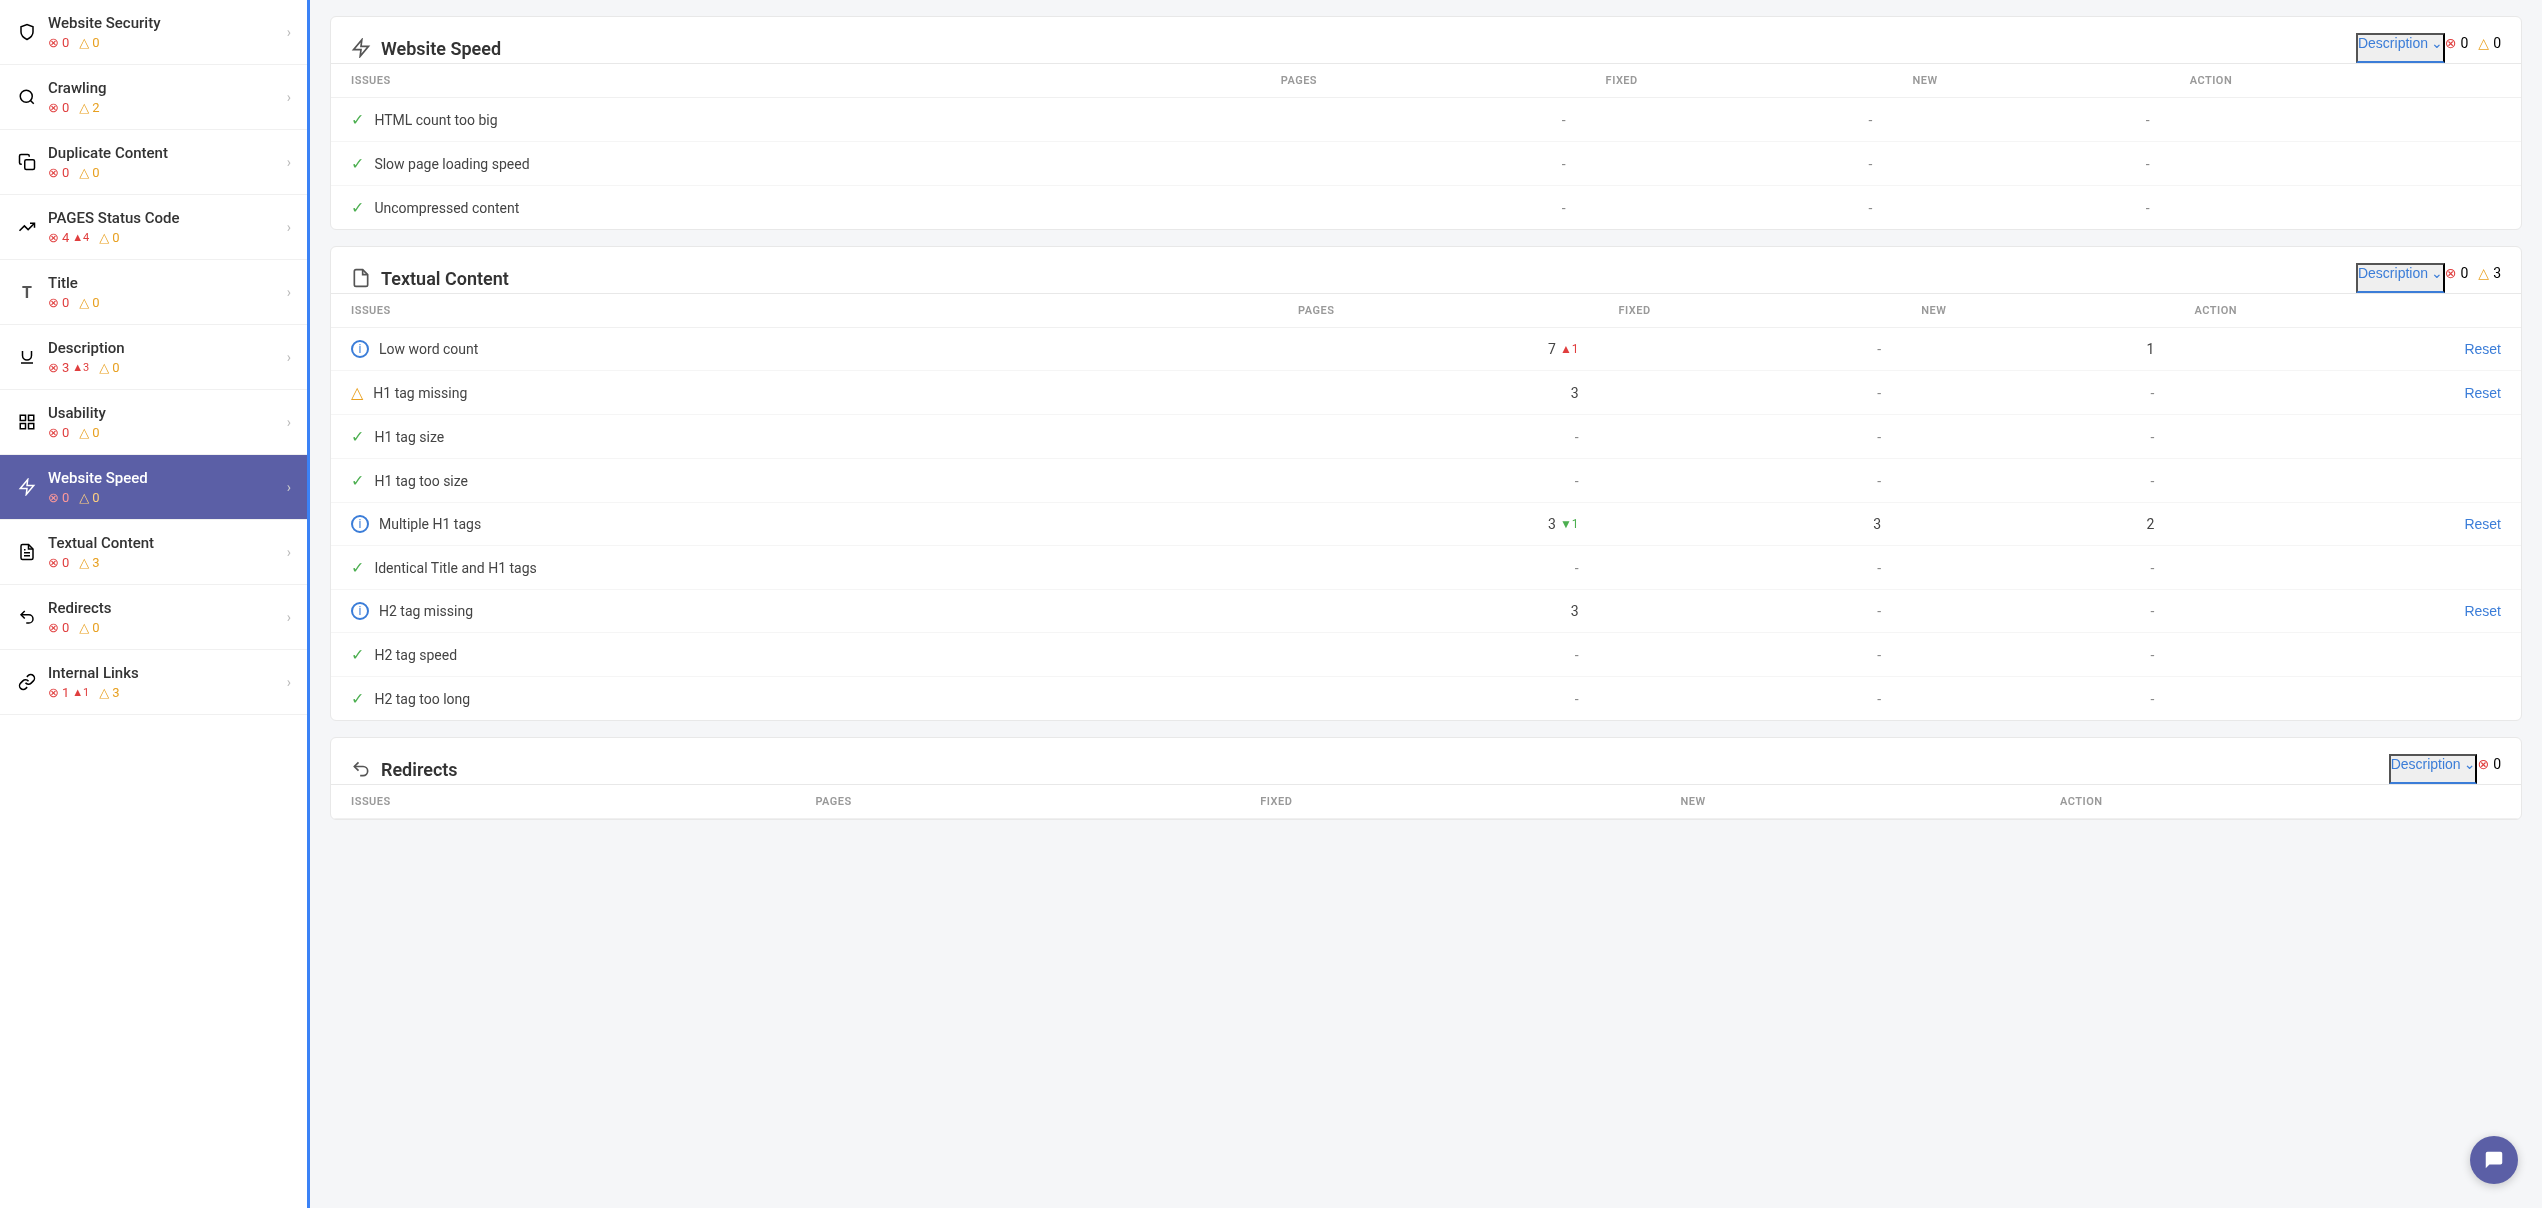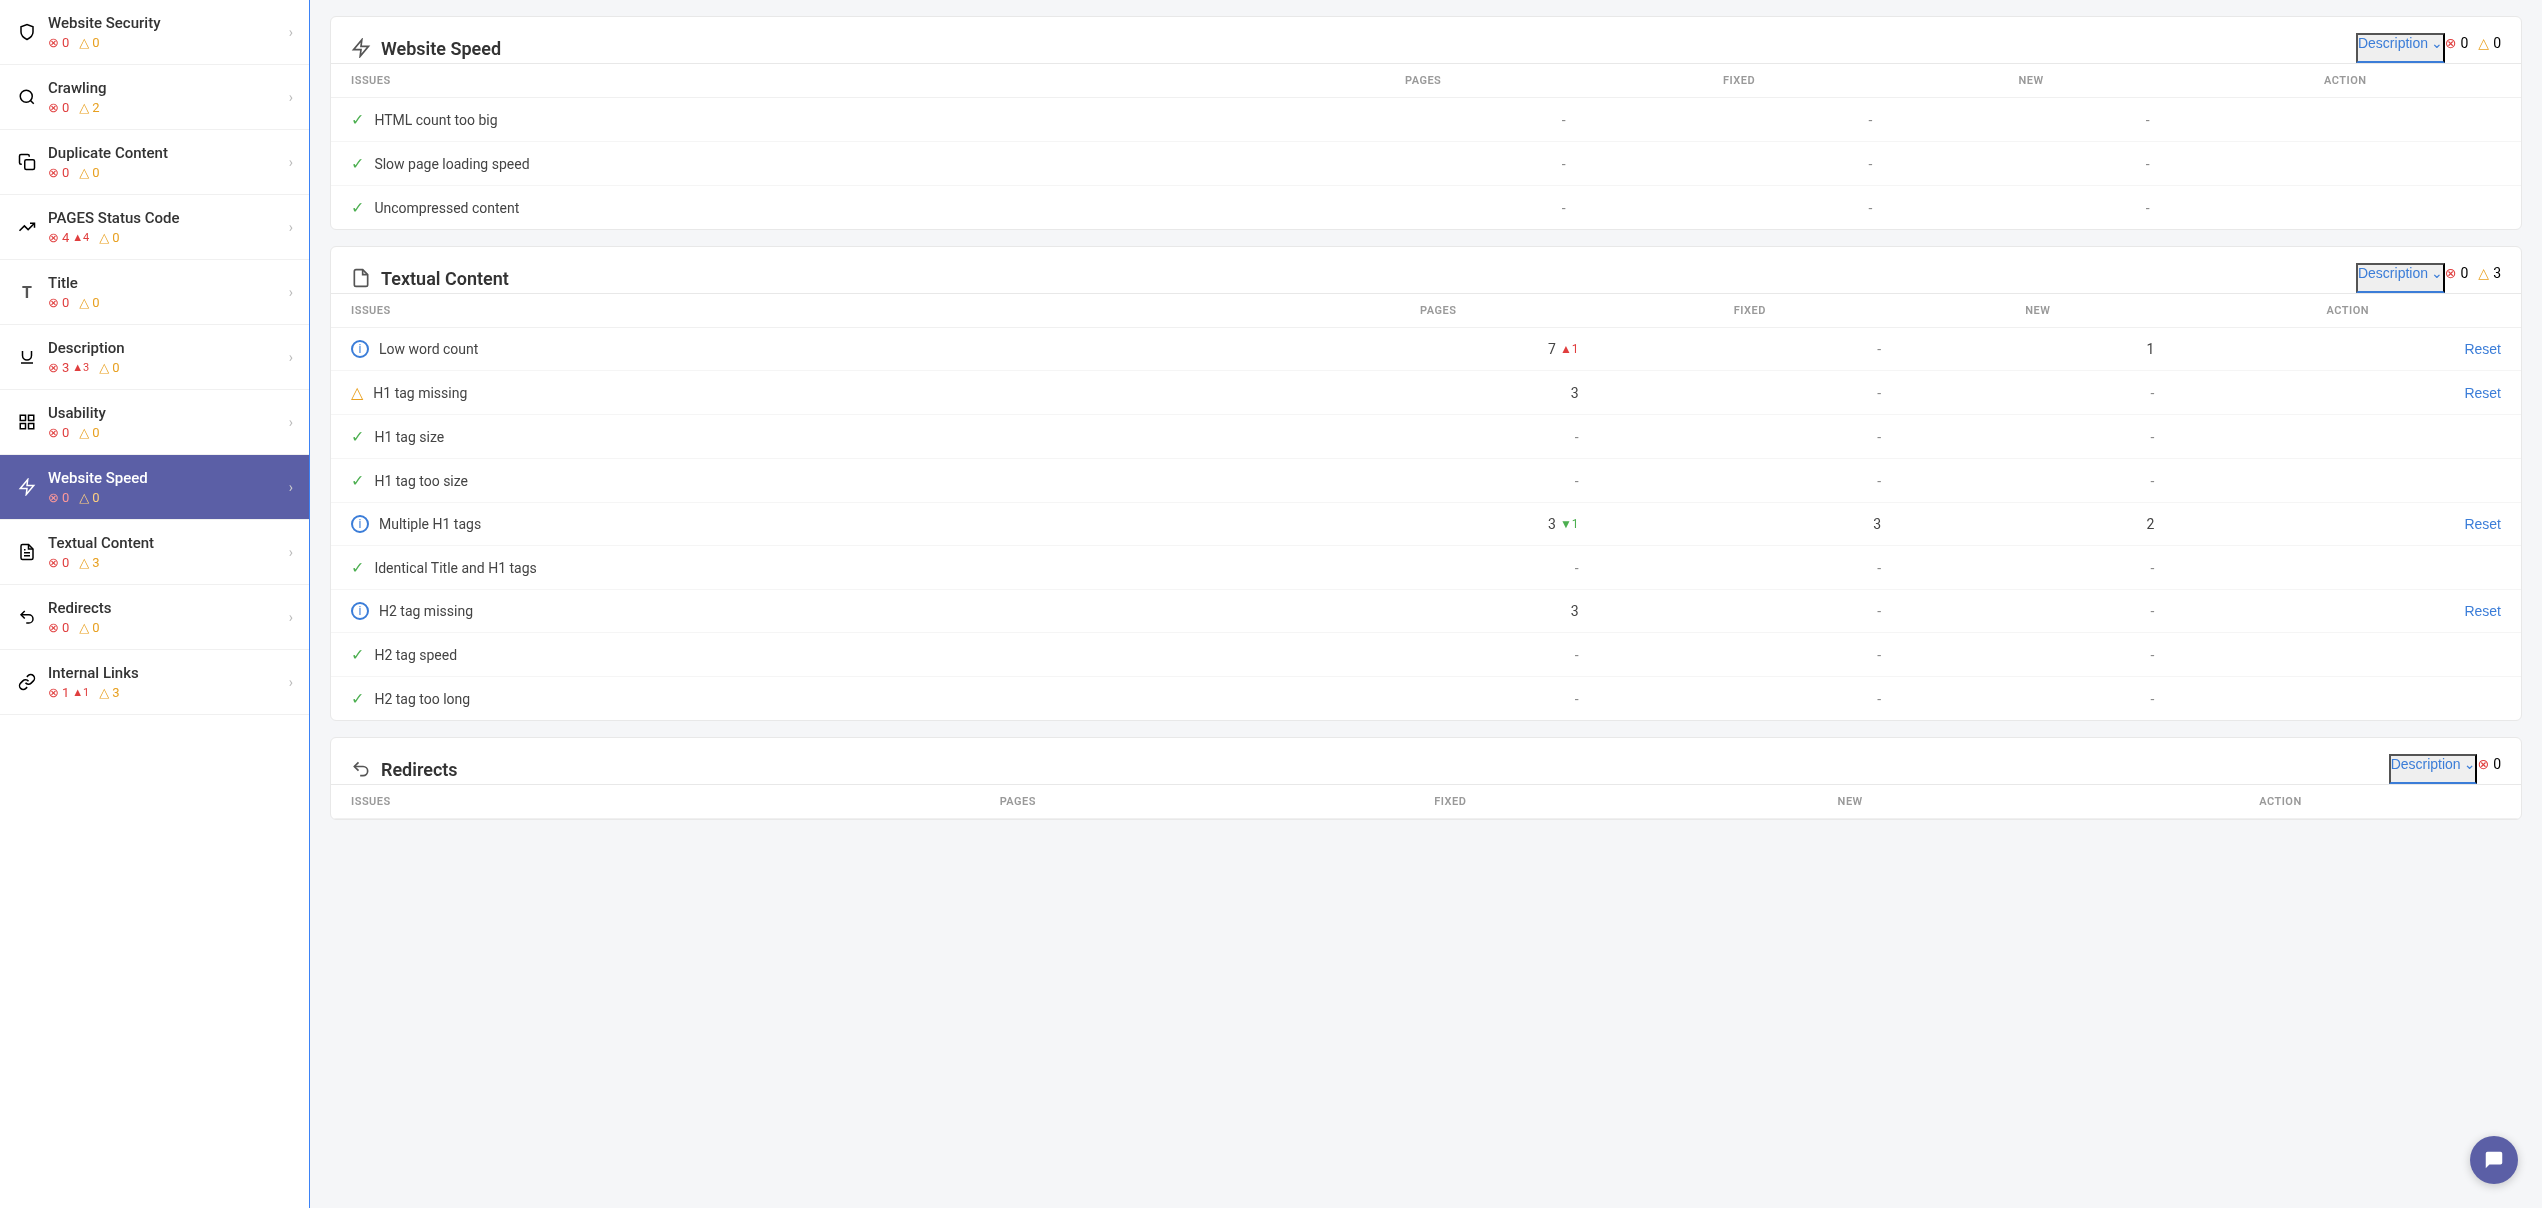--- a/index.html
+++ b/index.html
@@ -3,21 +3,21 @@
   <meta charset="utf-8">
   <style>
     * { box-sizing: border-box; margin: 0; padding: 0; }
     body { font-family: -apple-system, BlinkMacSystemFont, 'Segoe UI', Roboto, sans-serif; background: #f5f6f8; display: flex; height: 100vh; overflow: hidden; }
 
     
     .sidebar {
       width: 310px;
       min-width: 310px;
       background: #fff;
-      border-right: 1px solid #3b82f6;
+      border-right: 3px solid #3b82f6;
       overflow-y: auto;
       height: 100vh;
     }
     .sidebar-item {
       display: flex;
       align-items: center;
       padding: 14px 16px;
       border-bottom: 1px solid #f0f0f0;
       cursor: pointer;
       background: #fff;
@@ -129,21 +129,21 @@
     .issues-table th {
       text-align: left;
       font-size: 11px;
       font-weight: 600;
       color: #999;
       letter-spacing: 0.5px;
       padding: 10px 20px;
       border-bottom: 1px solid #f0f0f0;
       text-transform: uppercase;
     }
-    .issues-table th.right { text-align: center; }
+    .issues-table th.right { text-align: left; }
     .issues-table td {
       padding: 12px 20px;
       font-size: 14px;
       color: #444;
       border-bottom: 1px solid #f5f5f5;
     }
     .issues-table td.right { text-align: right; color: #888; }
     .issues-table td.num { text-align: right; color: #444; }
     .issues-table tr:last-child td { border-bottom: none; }
 

